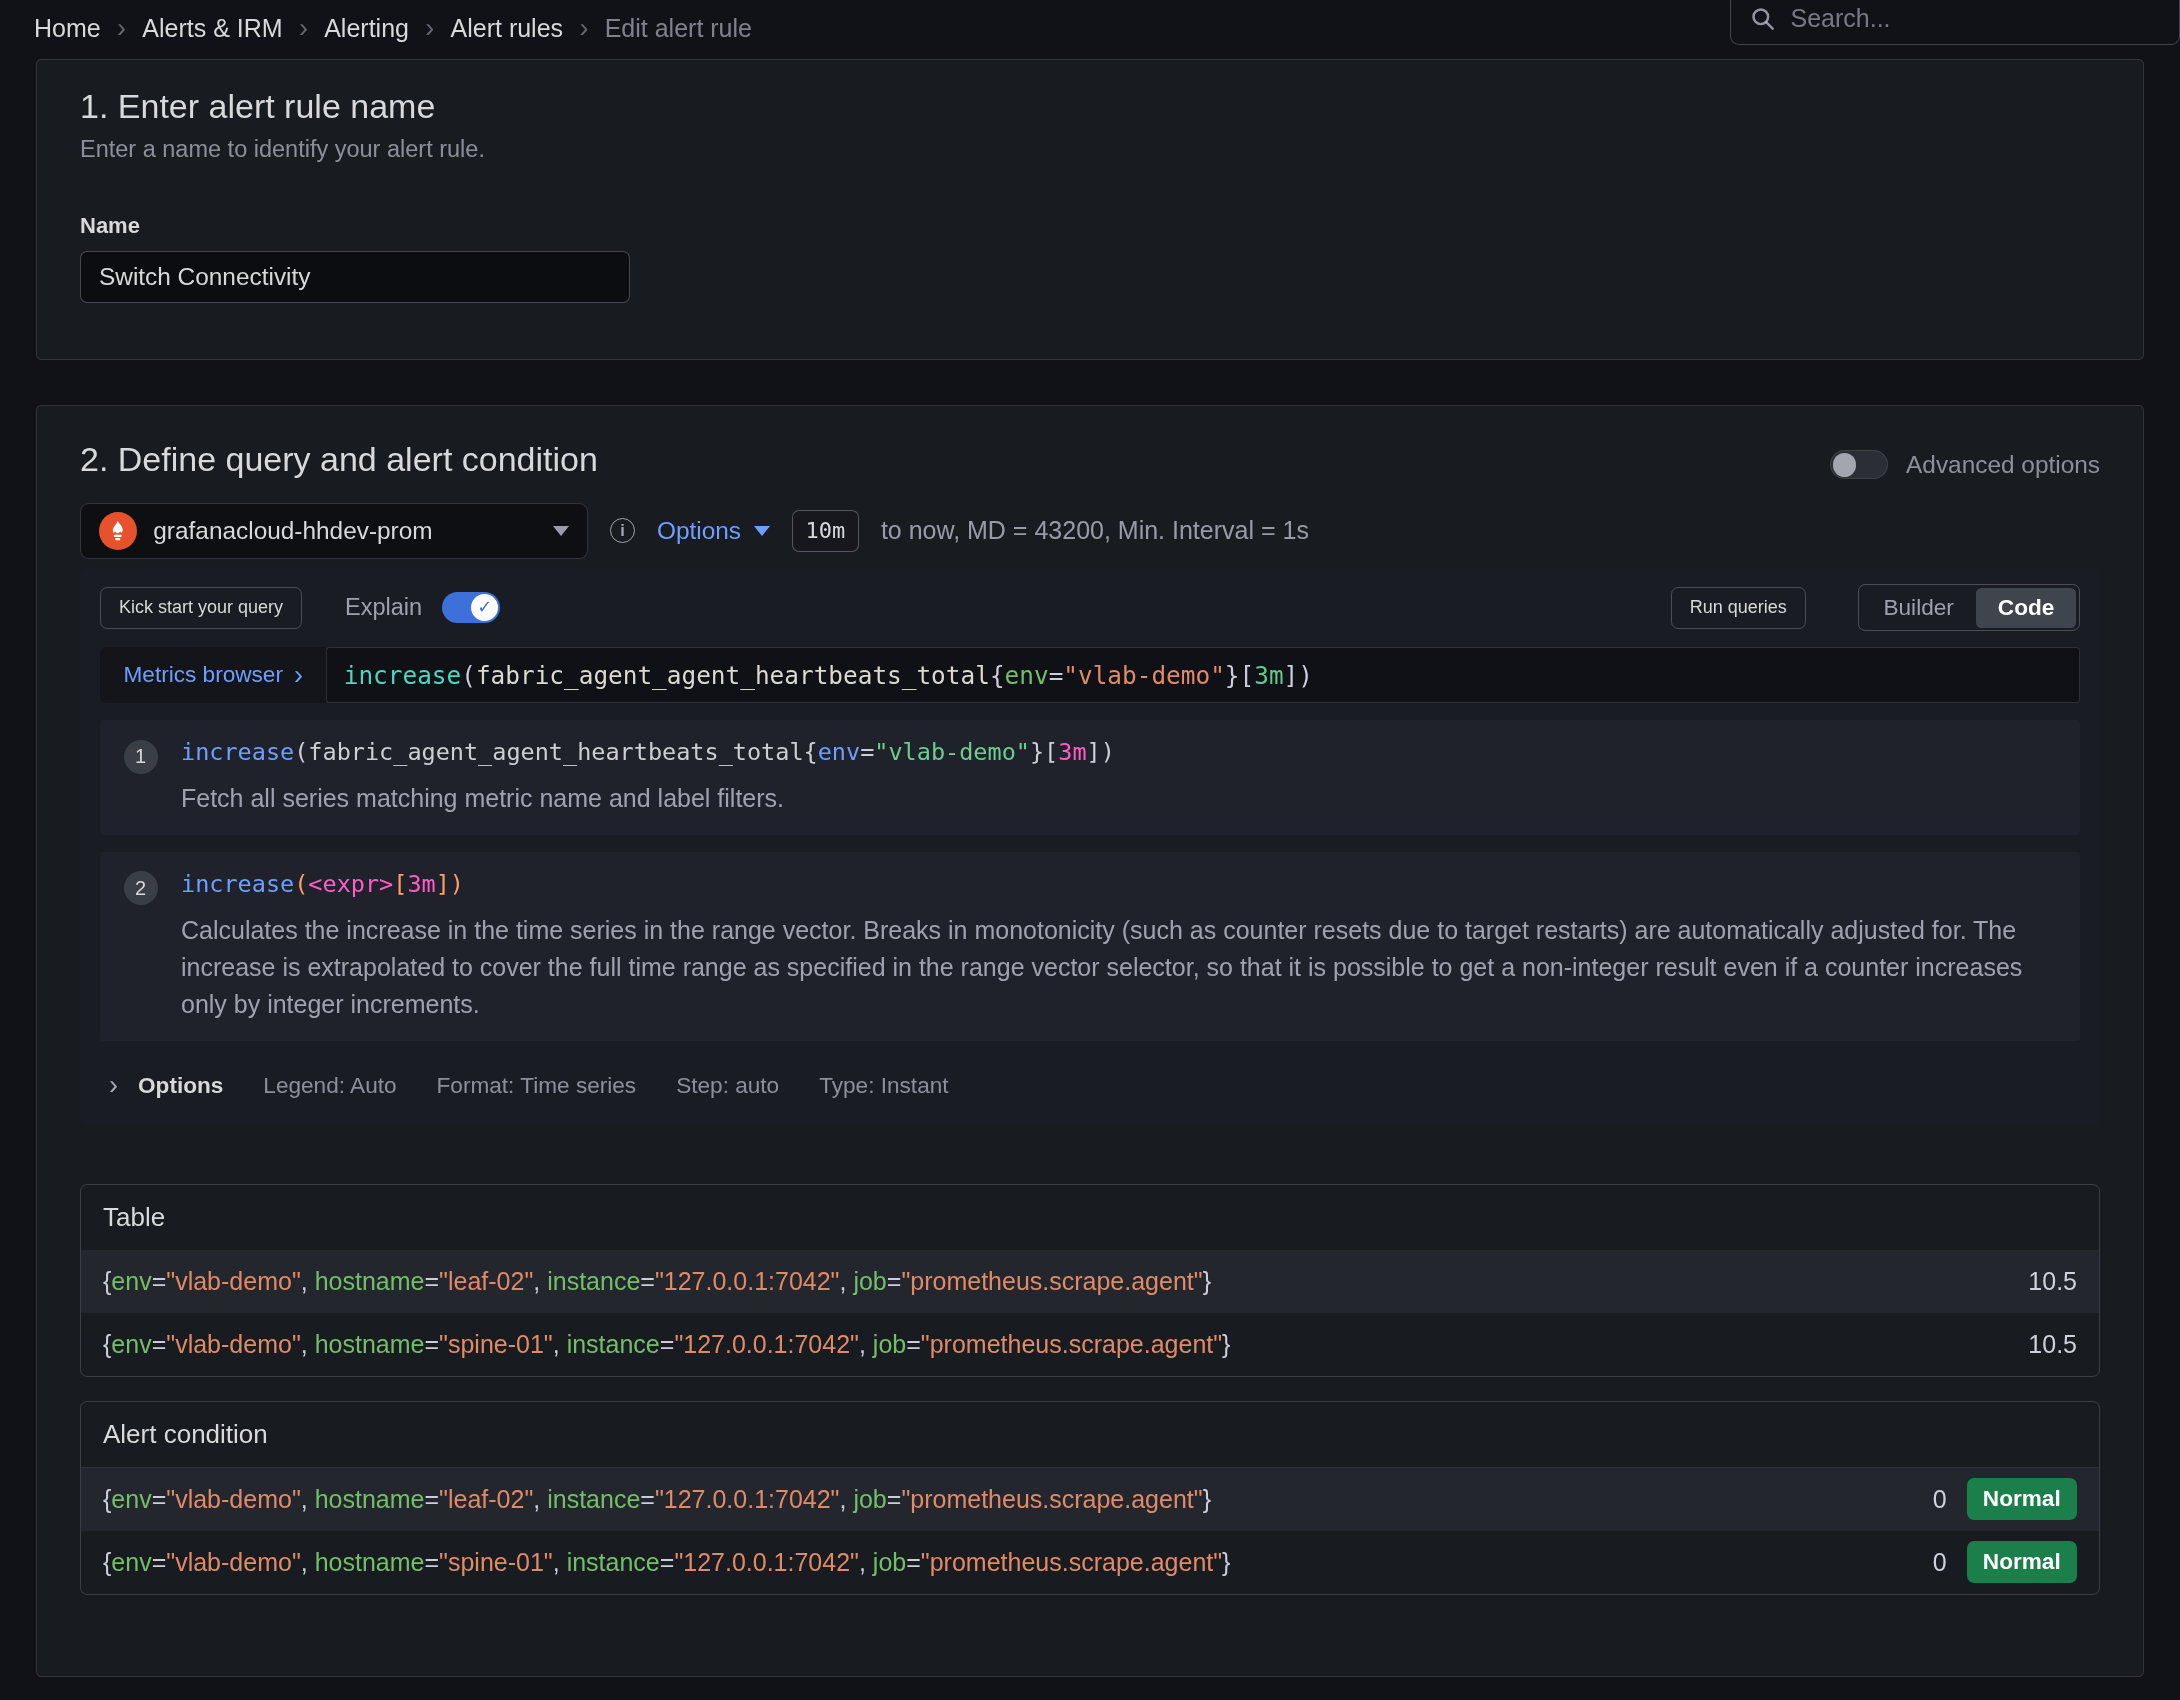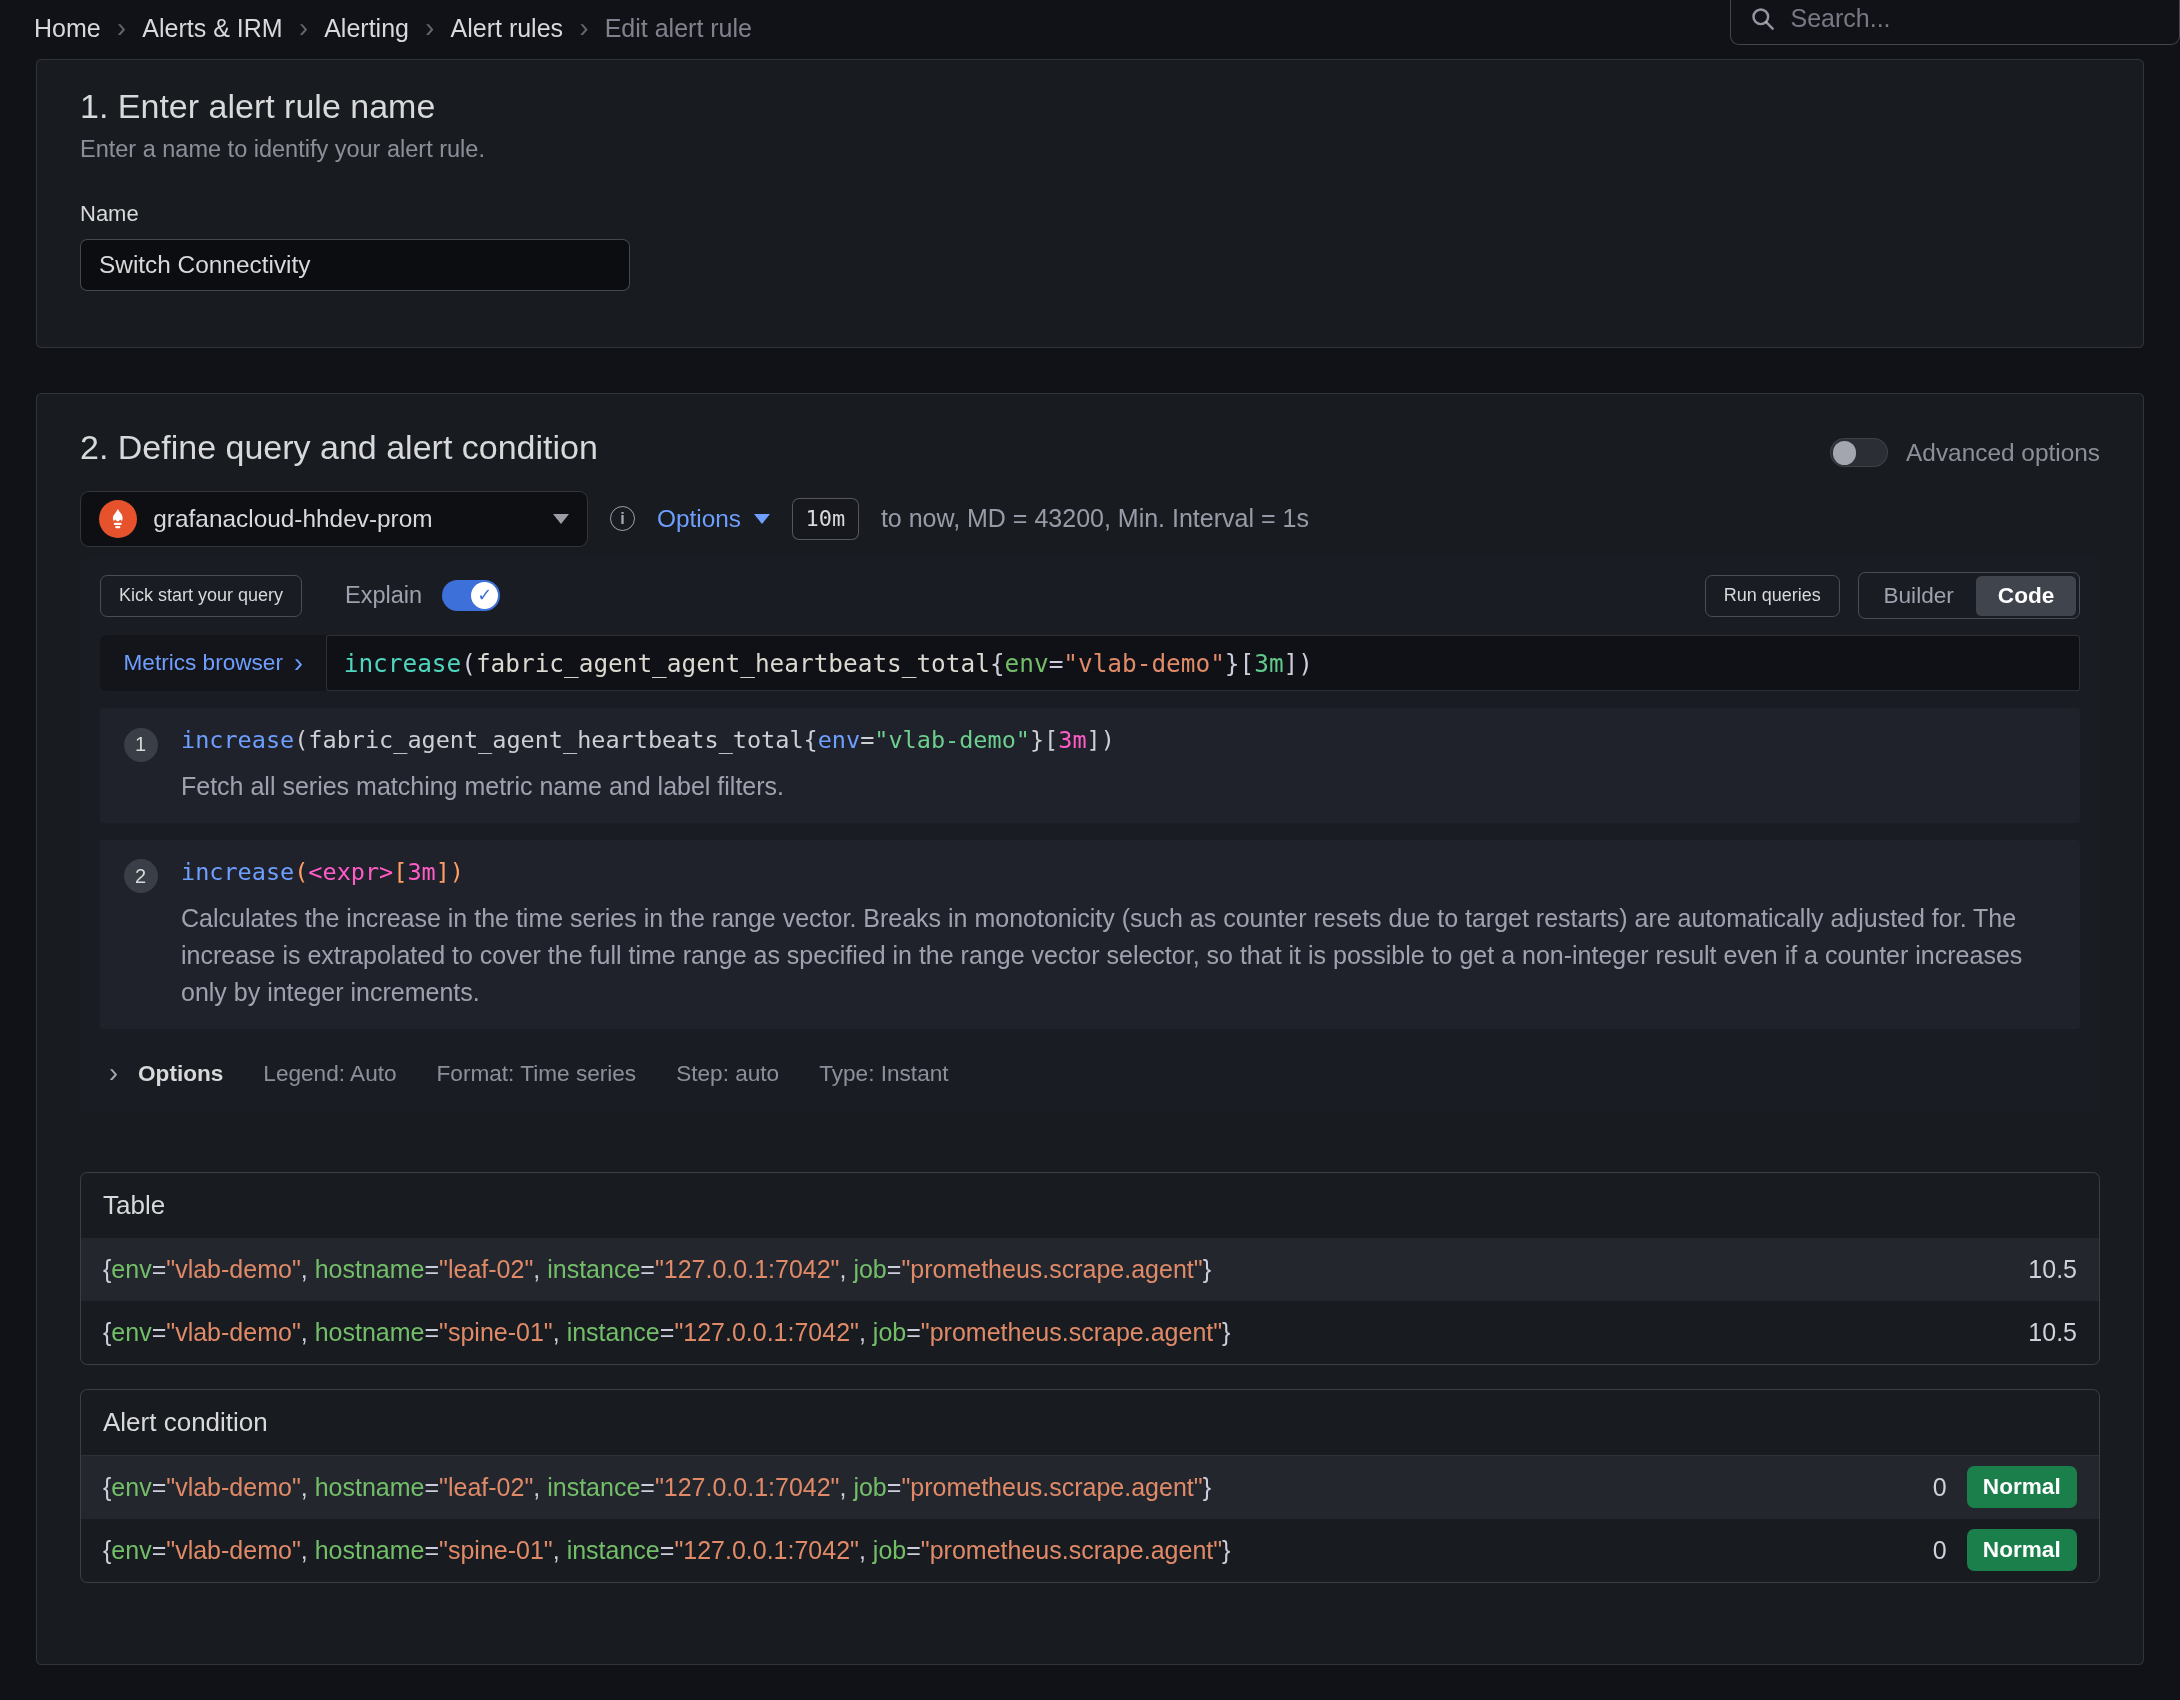--- a/index.html
+++ b/index.html
@@ -33,21 +33,21 @@
   
   .card {
     margin: 0 36px; background: #181B1F;
     border: 0.9px solid rgba(204,204,220,.14); border-radius: 5.4px;
   }
   .card1 { margin-top: 2.7px; padding: 27px 43px 56px; }
   .card2 { margin-top: 45px; padding: 34px 43px 81px; }
   .section-title { font-size: 34px; font-weight: 500; color: #D8D9DA; }
   .section-sub { margin-top: 10px; font-size: 23.5px; color: rgba(204,204,220,.65); }
 
-  .field-label { margin-top: 38px; font-size: 22px; font-weight: 400; color: #D8D9DA; }
+  .field-label { margin-top: 50px; font-size: 22px; font-weight: 700; color: #D8D9DA; }
   .text-input {
     margin-top: 12.7px; width: 550px; height: 52px; background: #0B0D10;
     border: 0.9px solid rgba(204,204,220,.3); border-radius: 7.2px;
     color: #D8D9DA; font-size: 24.4px; padding: 0 18px; outline: none; font-family: inherit;
     display: block;
   }
 
   
   .card2-head { display: flex; justify-content: space-between; align-items: flex-end; }
   .adv-toggle { display: flex; align-items: center; gap: 18px; margin-top: 5.4px; }
@@ -106,21 +106,21 @@
     width: 58px; height: 31px; border-radius: 15.4px; background: #3D71D9;
     position: relative; cursor: pointer; flex: none;
   }
   .switch-on .knob {
     position: absolute; right: 1.8px; top: 1.8px; width: 27px; height: 27px; border-radius: 50%;
     background: #fff; display: flex; align-items: center; justify-content: center;
     color: #3D71D9; font-size: 18px; font-weight: 700;
   }
   .toolbar .spacer { flex: 1; }
   .seg-control {
-    margin-left: 18px; height: 47px; border: 0.9px solid rgba(204,204,220,.28);
+    margin-left: 52px; height: 47px; border: 0.9px solid rgba(204,204,220,.28);
     border-radius: 7.2px; display: flex; align-items: center; padding: 2.7px;
   }
   .seg { padding: 0 22px; height: 40px; display: flex; align-items: center; font-size: 22.6px; color: rgba(204,204,220,.75); cursor: pointer; border-radius: 5.4px; }
   .seg.active { background: #40444C; color: #FFFFFF; font-weight: 700; }
 
   .metrics-row { margin-top: 16.3px; display: flex; align-items: stretch; }
   .metrics-browser {
     display: flex; align-items: center; gap: 11px; padding: 0 23.5px;
     background: #13151A; border-radius: 7.2px 0 0 7.2px; cursor: pointer;
     color: #6E9FFF; font-size: 22.6px; font-weight: 500; flex: none;

